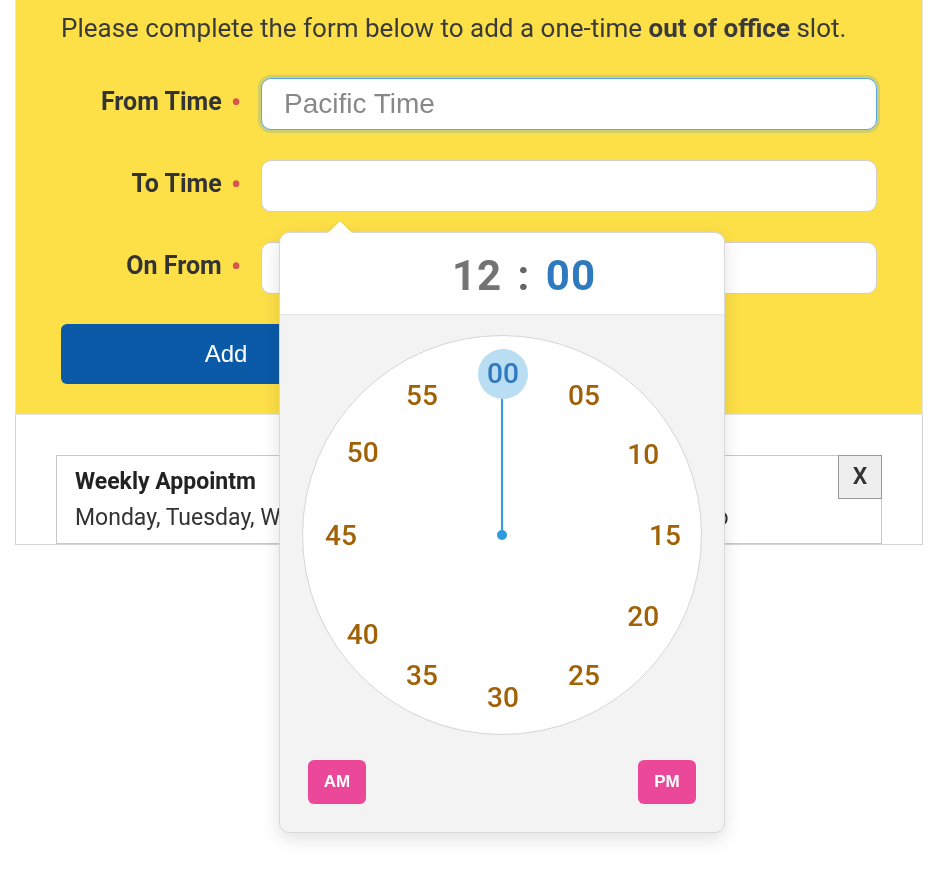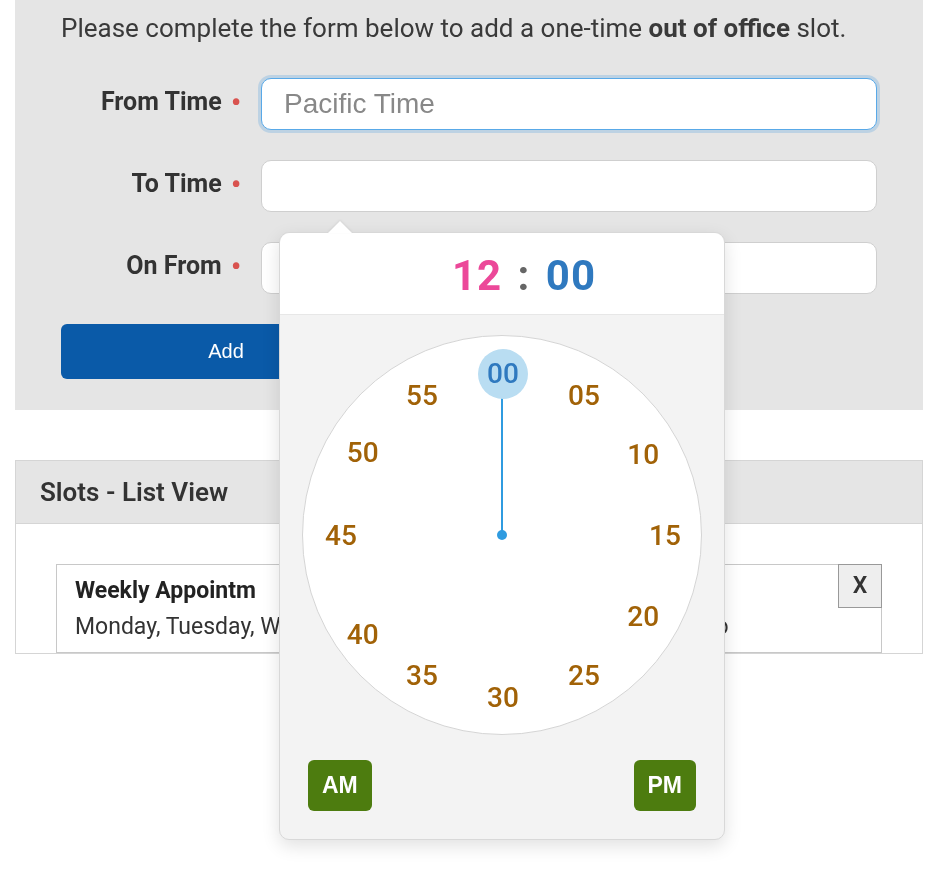--- a/index.html
+++ b/index.html
@@ -16,21 +16,21 @@
       overflow: hidden;
       position: relative;
     }
     .container {
       padding: 0 15px;
     }
     .form-card {
       border: 1px solid #e5e5e5;
       border-top: none;
       padding: 10px 45px 30px 45px;
-      background: #e5e5e5;
+      background: #fde047;
     }
     .intro-text {
       font-size: 26px;
       line-height: 1.45;
       color: #3a3a3a;
       margin-bottom: 30px;
     }
     .intro-text strong {
       font-weight: 700;
     }
@@ -76,21 +76,21 @@
       color: #888;
     }
     .submit-row {
       margin-top: 10px;
     }
     .submit-btn {
       background: #0a5aa8;
       color: #fff;
       border: none;
       border-radius: 6px;
-      font-size: 20px;
+      font-size: 24px;
       font-weight: 500;
       padding: 16px 26px;
       cursor: pointer;
       min-width: 330px;
       text-align: center;
     }
 
     
     .time-popover {
       position: absolute;
@@ -120,21 +120,21 @@
       text-align: center;
       padding: 18px 0 14px 0;
       border-bottom: 1px solid #e7e7e7;
     }
     .time-display {
       font-size: 42px;
       font-weight: 700;
       letter-spacing: 1px;
     }
     .time-hour {
-      color: #ec4899;
+      color: #737373;
       margin-left: 44px;
     }
     .time-sep {
       color: #666;
       padding: 0 4px;
     }
     .time-minute {
       color: #2f79bf;
     }
     .clock-wrap {
@@ -186,25 +186,25 @@
       background: #2f9be0;
       border-radius: 50%;
       transform: translate(-50%, -50%);
     }
     .ampm-row {
       display: flex;
       justify-content: space-between;
       padding: 5px 28px 28px 28px;
     }
     .ampm-btn {
-      background: #4d7c0f;
+      background: #ec4899;
       color: #fff;
       border: none;
       border-radius: 6px;
-      font-size: 23px;
+      font-size: 17px;
       font-weight: 600;
       padding: 12px 14px;
       cursor: pointer;
       min-width: 58px;
     }
 
     
     .section-header {
       background: #e5e5e5;
       padding: 16px 24px;
@@ -286,21 +286,20 @@
       <div class="input-col">
         <input type="text" class="text-input" placeholder="" style="">
       </div>
     </div>
 
     <div class="submit-row">
       <button class="submit-btn">Add</button>
     </div>
   </div>
 
-  <div class="section-header">Slots - List View</div>
   <div class="slots-body">
     <div class="slot-card">
       <div class="slot-delete">X</div>
       <div class="slot-title">Weekly Appointm</div>
       <div class="slot-detail">Monday, Tuesday, Wednesday, Thursday, Friday - from 9:00am to</div>
     </div>
   </div>
 </div>
 
 <div class="time-popover">

